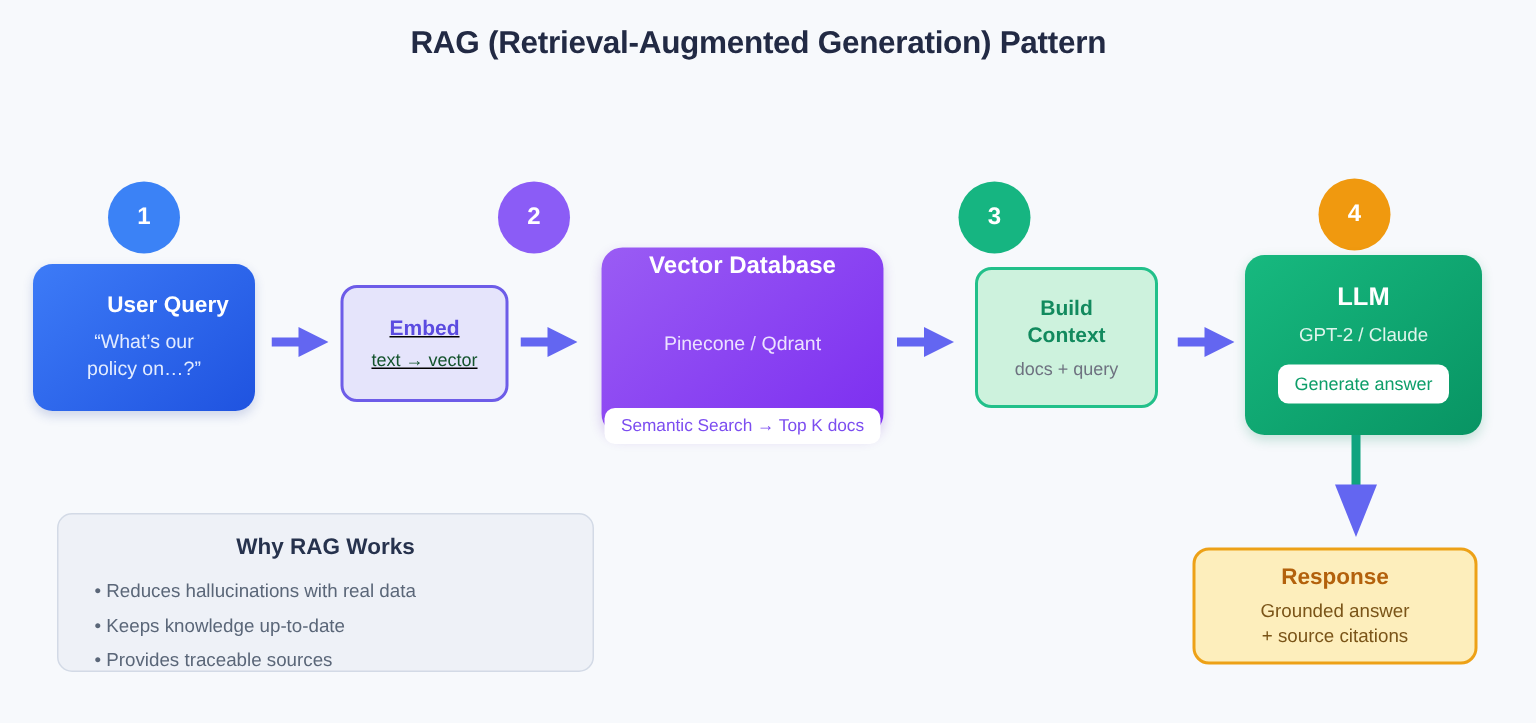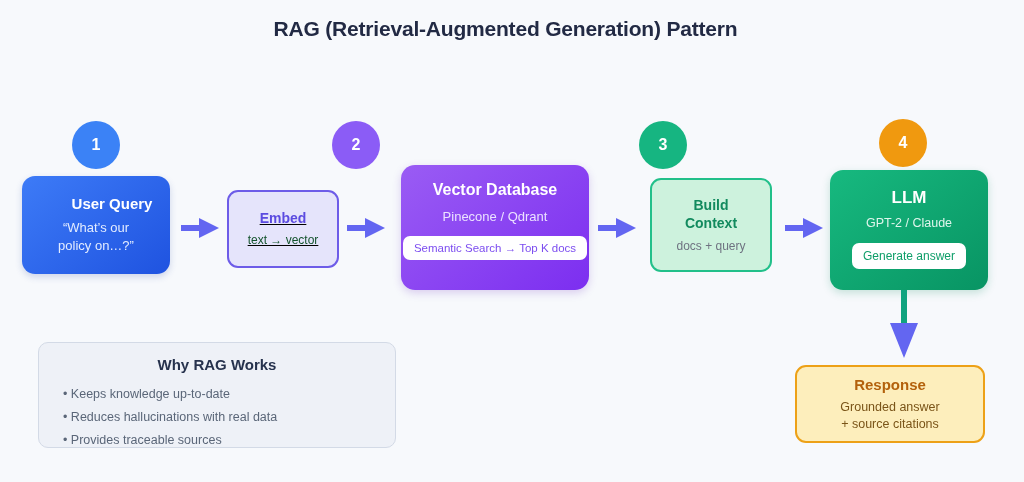--- a/index.html
+++ b/index.html
@@ -54,21 +54,21 @@
     background: #e5e4fb; border: 2px solid #6d5ce8; text-decoration: underline;
   }
   .n-embed .node-title { color: #5b4be0; font-size: 14px; margin-bottom: 6px; }
   .n-embed .node-sub   { color: #14532d; font-size: 12px; }
 
   .n-vectordb {
     left: 401px; top: 165px; width: 188px; height: 125px;
     border-radius: 14px;
     background: linear-gradient(140deg, #9a5cf4 0%, #7c2ef0 100%);
     box-shadow: 0 3px 8px rgba(110,50,190,.22);
-    justify-content: flex-start; padding-top: 16px;
+    justify-content: flex-start; padding-top: 4px; gap: 24px;
   }
   .n-vectordb .node-title { color: #ffffff; font-size: 16px; margin-bottom: 9px; }
   .n-vectordb .node-sub   { color: #ece2ff; font-size: 13px; margin-bottom: 10px; }
   .pill {
     background: #ffffff; border-radius: 7px;
     padding: 6px 11px; font-size: 11.5px;
   }
   .n-vectordb .pill { color: #7c4df0; }
 
   .n-context {
@@ -214,19 +214,19 @@
     <div class="node-title">Response</div>
     <div class="node-sub">
       <div>Grounded answer</div>
       <div>+ source citations</div>
     </div>
   </div>
 
   <div class="info-panel">
     <div class="info-title">Why RAG Works</div>
     <ul class="info-list">
+      <li>Reduces hallucinations with real data</li>
       <li>Keeps knowledge up-to-date</li>
-      <li>Reduces hallucinations with real data</li>
       <li>Provides traceable sources</li>
     </ul>
   </div>
 
 </div>
 
 </body></html>

